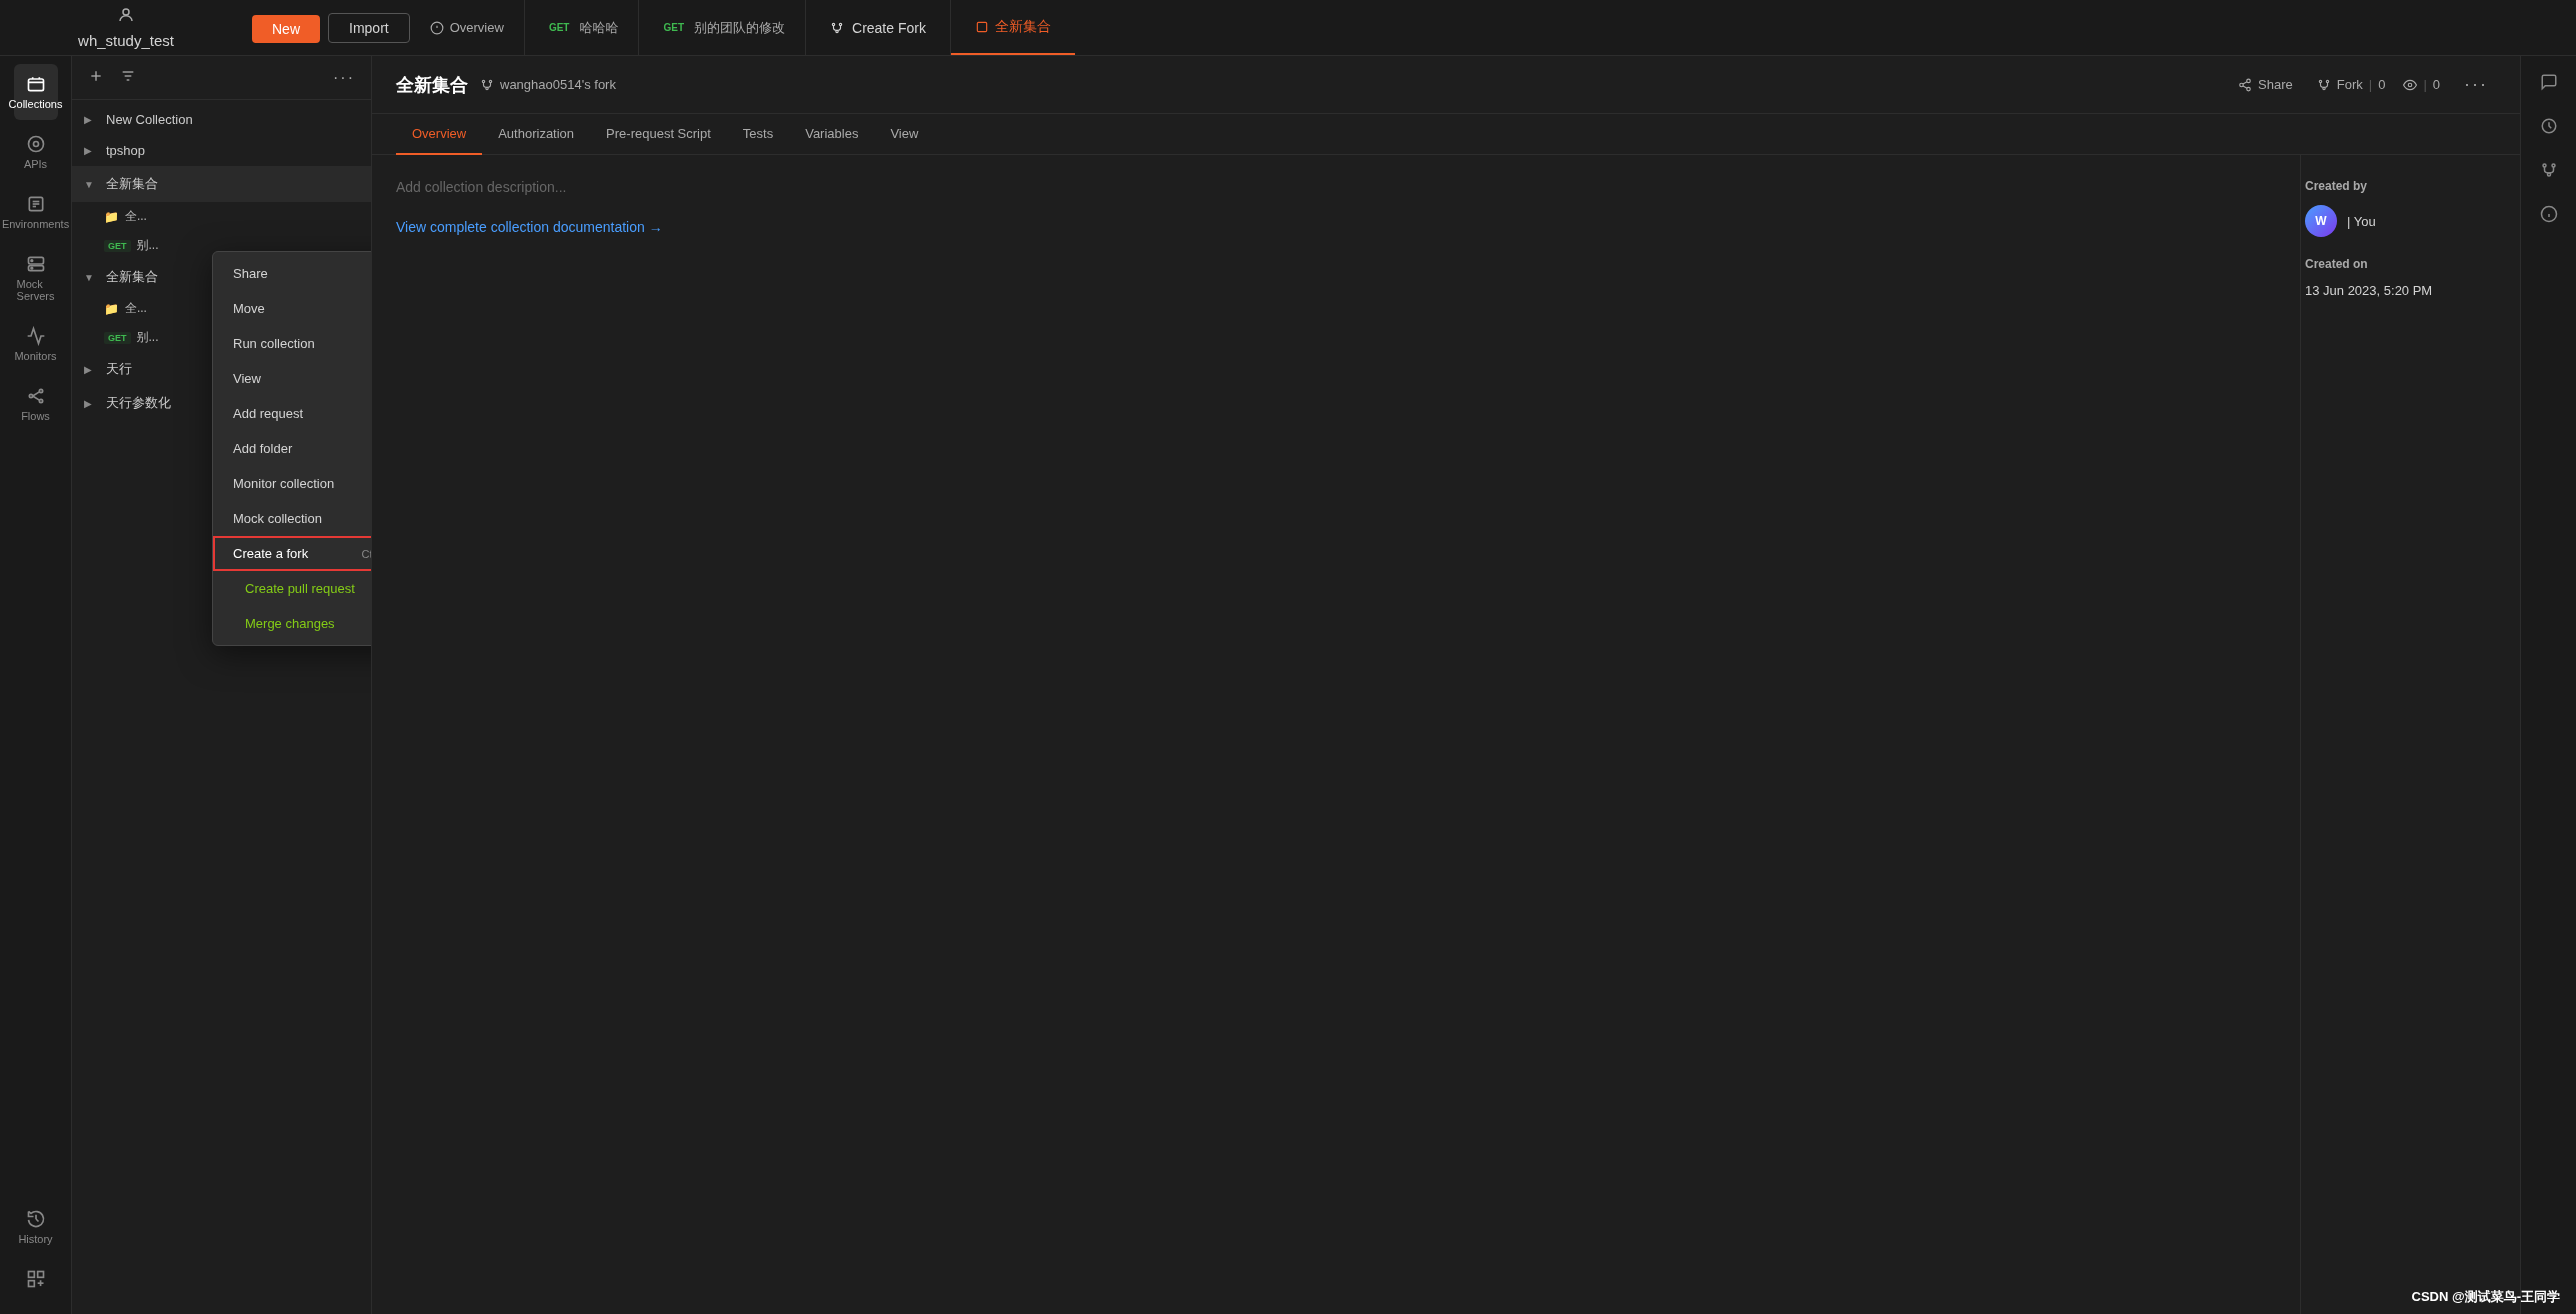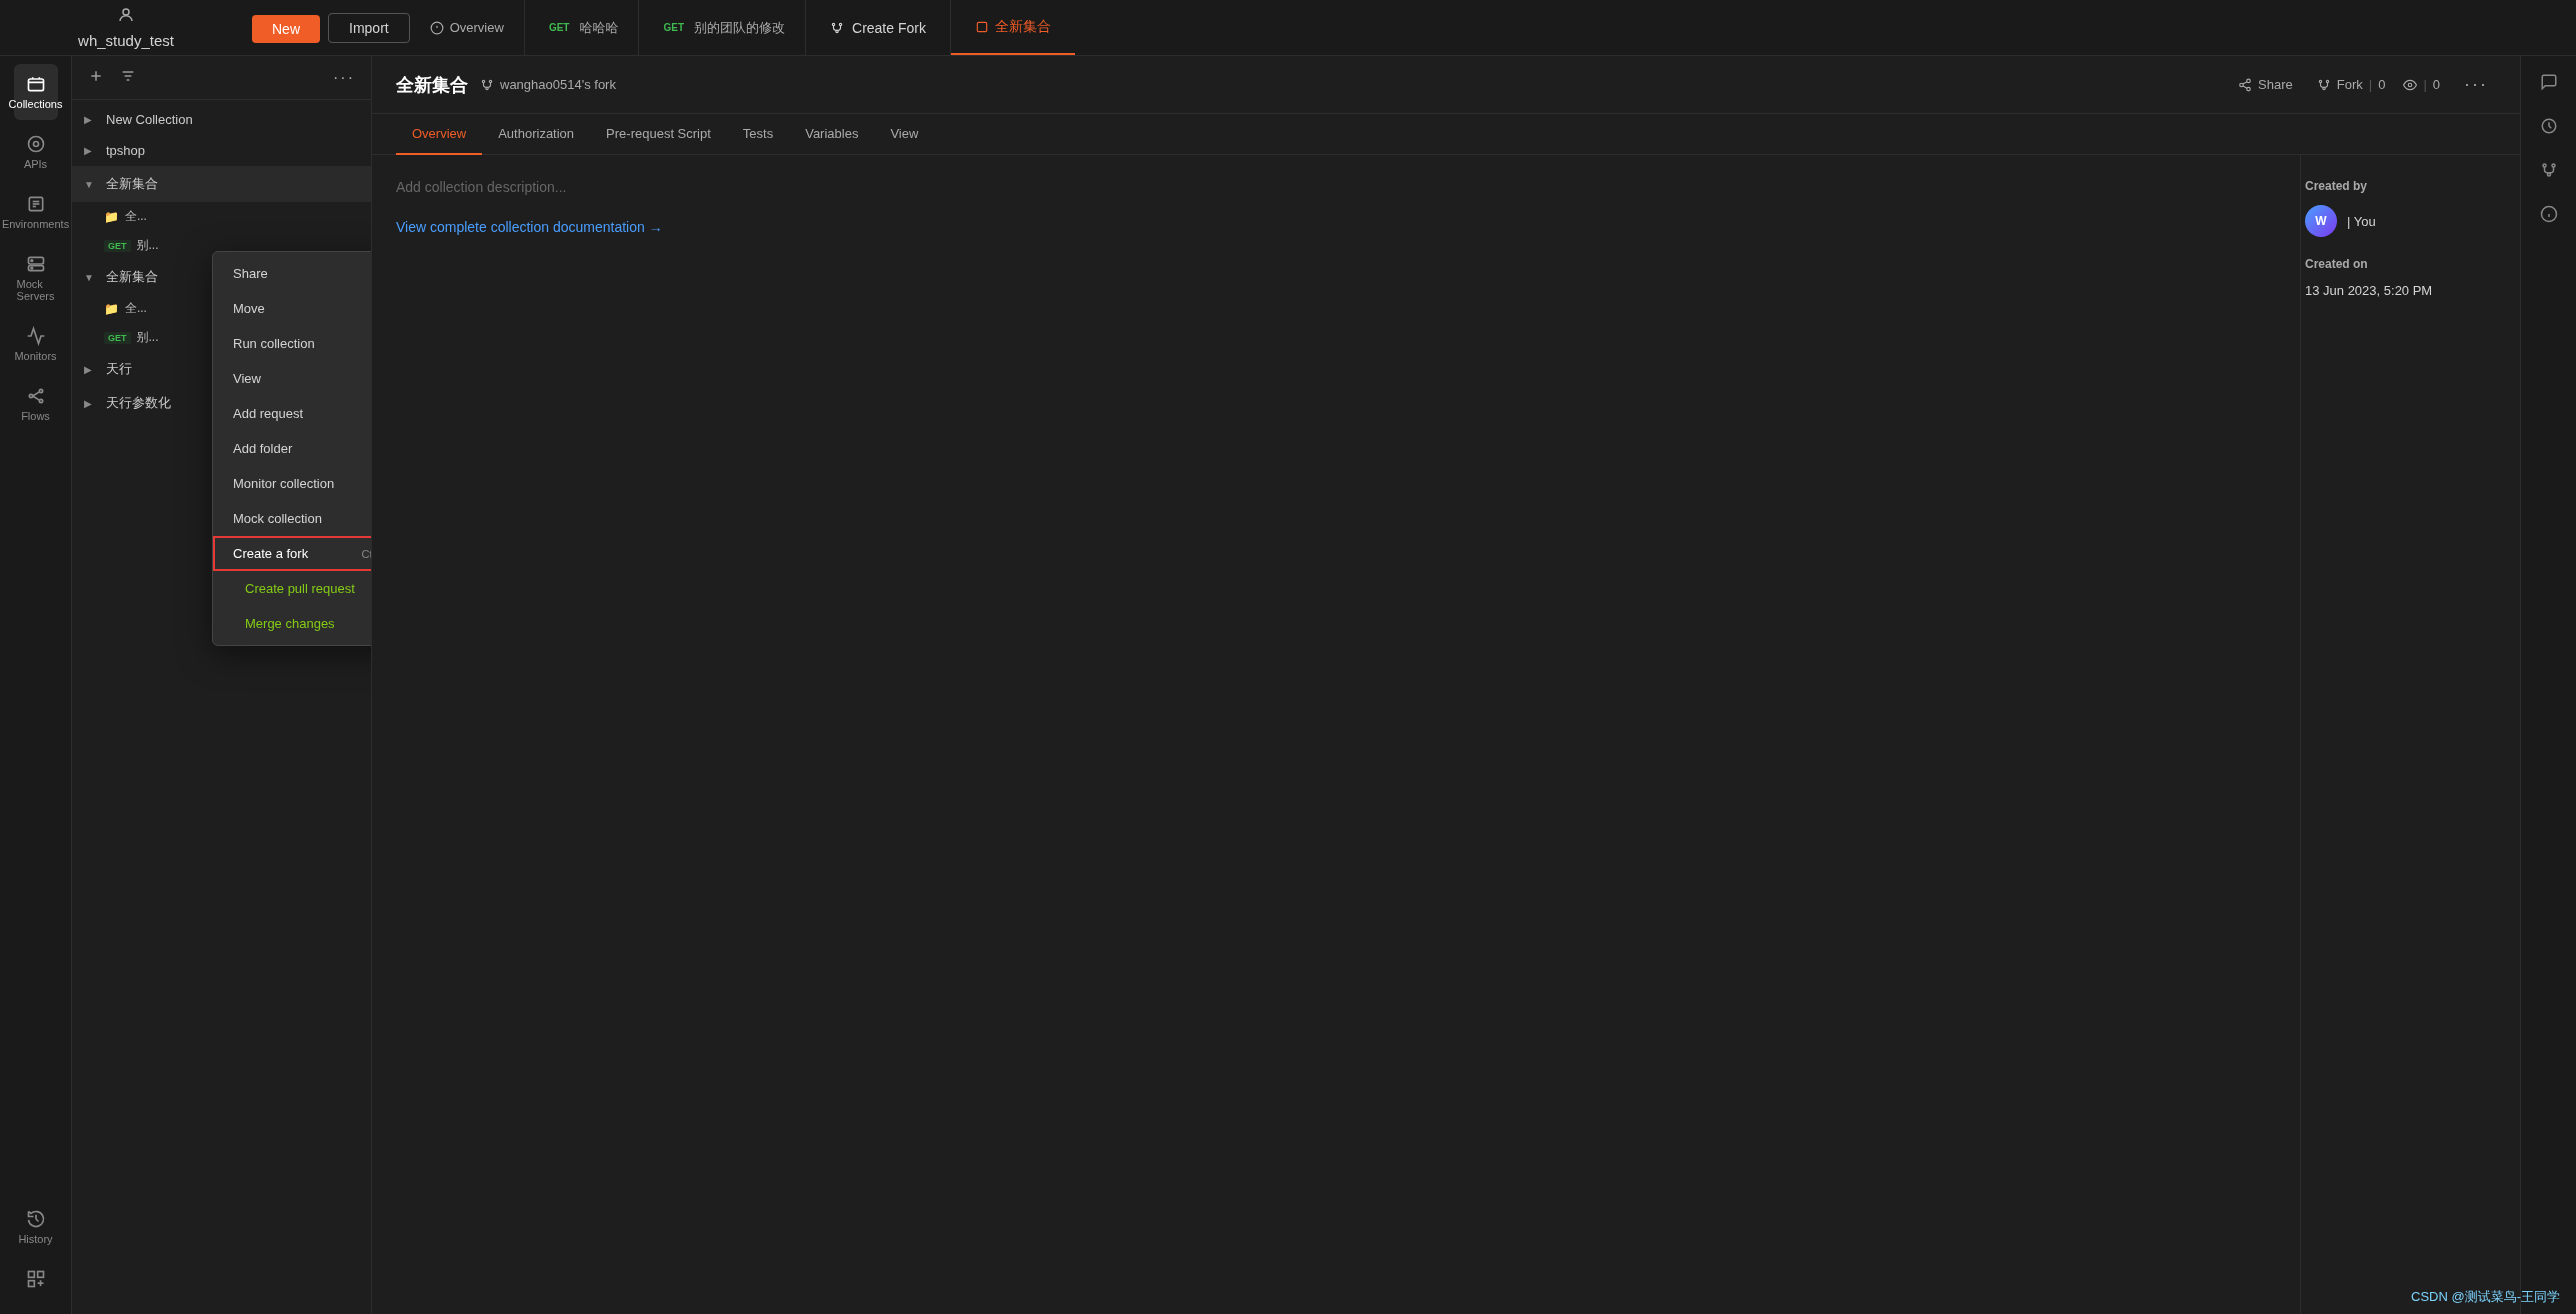--- a/index.html
+++ b/index.html
@@ -420,23 +420,24 @@
       color: #888;
       border-radius: 4px;
       font-size: 16px;
     }
 
     
     .watermark {
       position: fixed;
       bottom: 8px;
       right: 16px;
-      color: #7dd3fc;
+      color: #ffffff;
       font-size: 13px;
       z-index: 200;
+      font-weight: bold;
     }
 
     
     ::-webkit-scrollbar { width: 6px; }
     ::-webkit-scrollbar-track { background: transparent; }
     ::-webkit-scrollbar-thumb { background: #444; border-radius: 3px; }
   </style>
 </head>
 <body>
 

